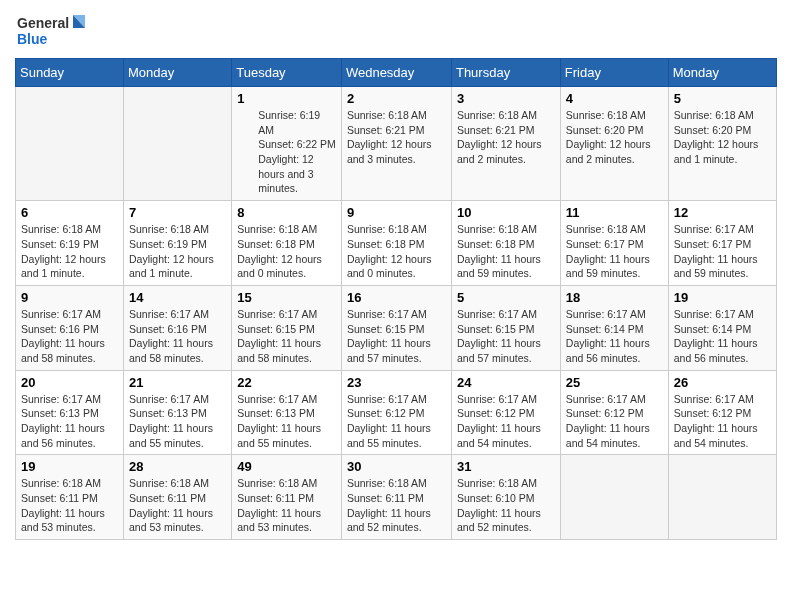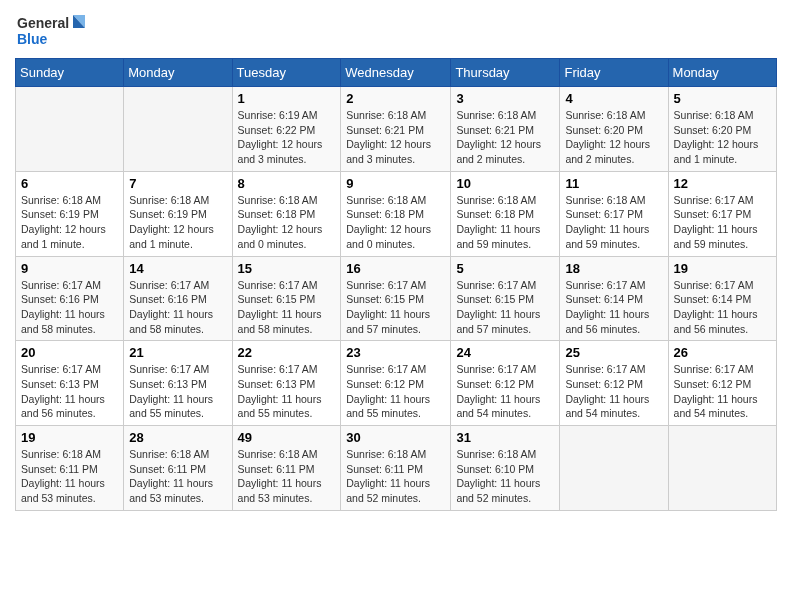--- a/index.html
+++ b/index.html
@@ -110,21 +110,21 @@
           <th>Friday</th>
           <th>Monday</th>
         </tr>
     </thead>
     <tbody id="calendar-body">
     <tr>
           <td class="empty-cell"></td>
           <td class="empty-cell"></td>
           <td>
             <span class="day-num">1</span>
-            <div class="day-info" style="white-space: pre-line;">Sunrise: 6:19 AM
+            <div class="day-info" style="white-space: pre-line; margin-left: 21px;">Sunrise: 6:19 AM
 Sunset: 6:22 PM
 Daylight: 12 hours and 3 minutes.</div>
           </td>
           <td>
             <span class="day-num">2</span>
             <div class="day-info" style="white-space: pre-line;">Sunrise: 6:18 AM
 Sunset: 6:21 PM
 Daylight: 12 hours and 3 minutes.</div>
           </td>
           <td>

